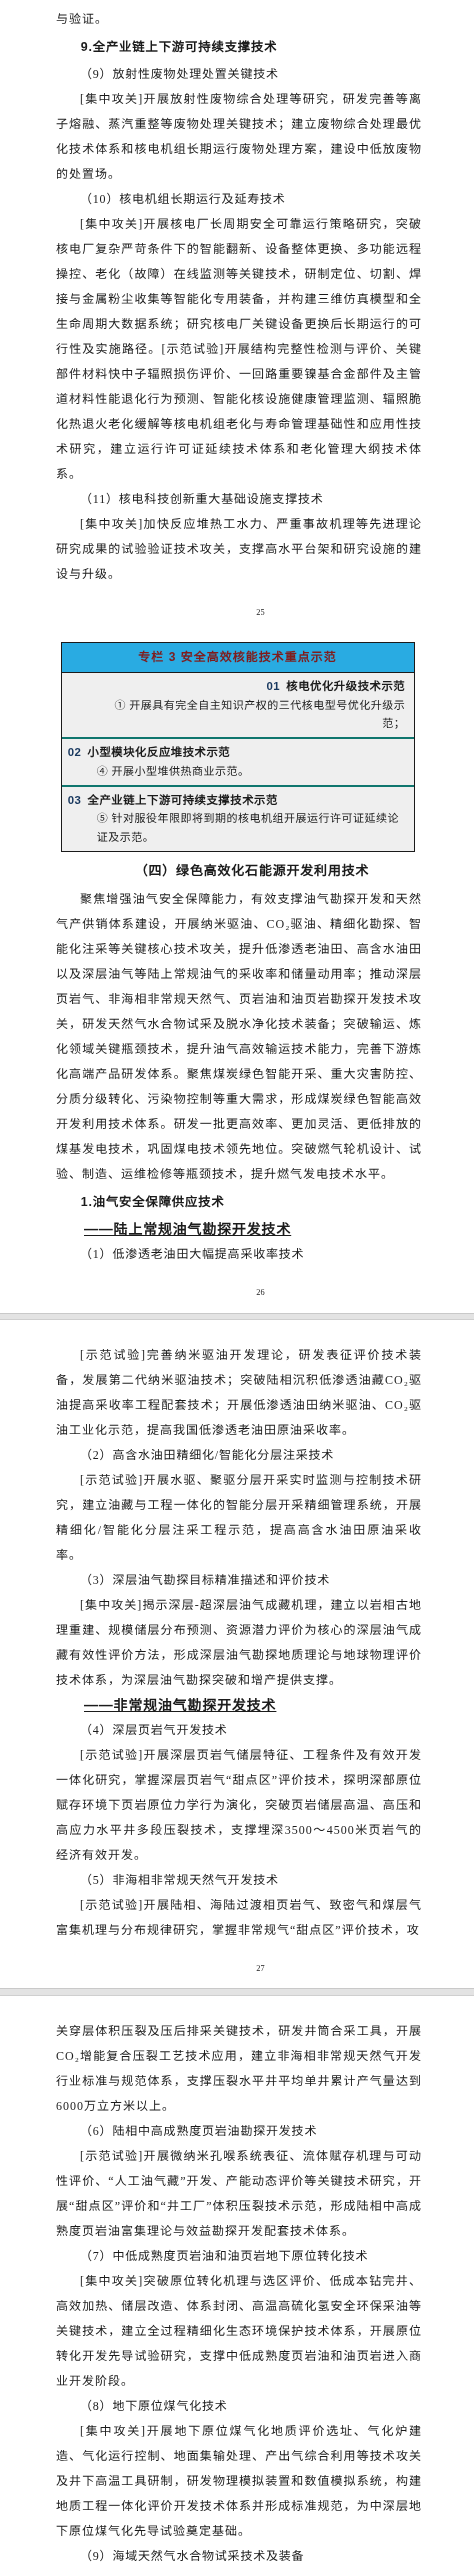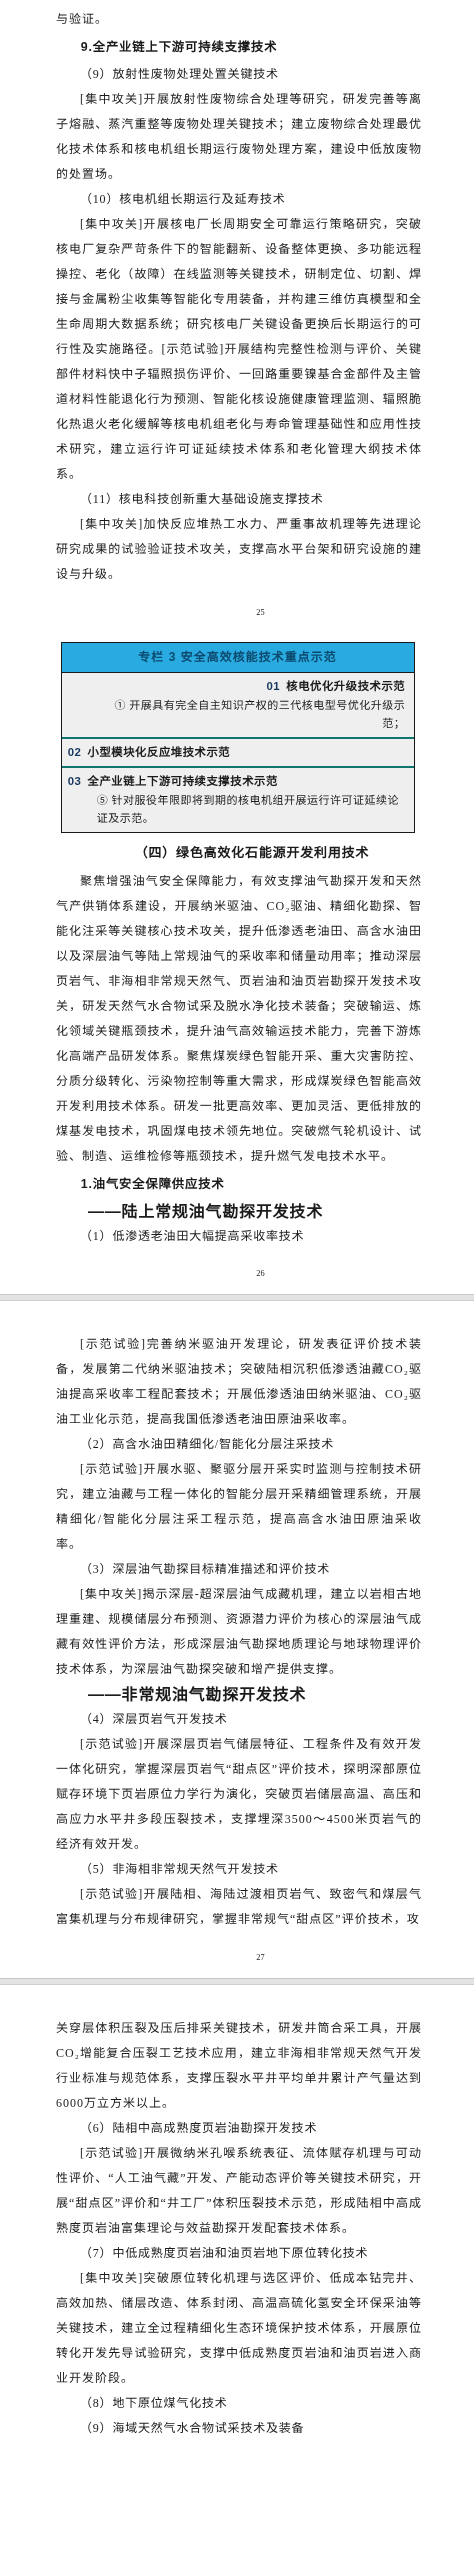--- a/index.html
+++ b/index.html
@@ -43,24 +43,25 @@
     text-indent: 2em;
   }
   .h-chapter {
     font-size: 13px;
     line-height: 26px;
     margin: 6.2px 53px 3.1px 56px;
     text-indent: 2em;
     text-align: center;
   }
   .h-dash {
-    font-size: 16px;
+    font-size: 14px;
     line-height: 25px;
     margin: 0 53px 0 56px;
     text-indent: 2em;
+    text-decoration: underline;
   }
   .h-sub {
     font-size: 12px;
     line-height: 25px;
     letter-spacing: 0.8px;
     margin: 0 53px 0 56px;
     text-indent: 2em;
   }
 
   
@@ -74,40 +75,40 @@
   }
   .pagenum:last-child { margin-top: 43px; margin-bottom: 4.1px; }
 
   
   .gap {
     height: 5.2px;
     background: var(--separator-color, #e3e3e3);
     border-top: 0.5px solid #c9c9c9;
     border-bottom: 0.5px solid #cfcfcf;
   }
-  .gap + .block-p, .gap + .h-sub { margin-top: 31px; font-family: Liberation Serif, serif; }
+  .gap + .block-p, .gap + .h-sub { margin-top: 23px; font-family: Liberation Serif, serif; }
 
   
   .box {
     width: 354px;
     margin: 23px auto 5.2px auto;
     border: 1.6px solid var(--box-border, #1a1a1a);
     background: var(--box-body-bg, #efefef);
     box-sizing: border-box;
   }
   .box-header {
     background: var(--box-header-bg, #29abe2);
     border-bottom: 1.6px solid var(--box-border, #1a1a1a);
     text-align: center;
     font-family: "Liberation Sans", "DejaVu Sans", sans-serif;
     font-weight: 700;
     font-size: 12px;
     line-height: 29px;
     letter-spacing: 1px;
-    color: #0c4a6e;
+    color: #7f1d1d;
   }
   .box-section {
     padding: 3.6px 8.3px 4.7px 6.2px;
     border-top: 2px solid #0f766e;
   }
   .box-section.first { border-top: none; text-align: right; }
   .box-section-head {
     font-size: 11.4px;
     line-height: 18.6px;
     font-weight: 700;
@@ -141,20 +142,21 @@
       <div class="block-p indent">[集中攻关]加快反应堆热工水力、严重事故机理等先进理论研究成果的试验验证技术攻关，支撑高水平台架和研究设施的建设与升级。</div>
       <div class="pagenum">25</div>
       <div class="box">
         <div class="box-header">专栏 3  安全高效核能技术重点示范</div>
         <div class="box-section first">
           <div class="box-section-head"><span class="box-no">01</span><span class="box-section-title">核电优化升级技术示范</span></div>
           <div class="box-item">① 开展具有完全自主知识产权的三代核电型号优化升级示范；</div>
         </div>
         <div class="box-section">
           <div class="box-section-head"><span class="box-no">02</span><span class="box-section-title">小型模块化反应堆技术示范</span></div>
+          <div class="box-item">④ 开展小型堆供热商业示范。</div>
         </div>
         <div class="box-section">
           <div class="box-section-head"><span class="box-no">03</span><span class="box-section-title">全产业链上下游可持续支撑技术示范</span></div>
           <div class="box-item">⑤ 针对服役年限即将到期的核电机组开展运行许可证延续论证及示范。</div>
         </div>
       </div>
       <div class="h-chapter">（四）绿色高效化石能源开发利用技术</div>
       <div class="block-p indent">聚焦增强油气安全保障能力，有效支撑油气勘探开发和天然气产供销体系建设，开展纳米驱油、CO₂驱油、精细化勘探、智能化注采等关键核心技术攻关，提升低渗透老油田、高含水油田以及深层油气等陆上常规油气的采收率和储量动用率；推动深层页岩气、非海相非常规天然气、页岩油和油页岩勘探开发技术攻关，研发天然气水合物试采及脱水净化技术装备；突破输运、炼化领域关键瓶颈技术，提升油气高效输运技术能力，完善下游炼化高端产品研发体系。聚焦煤炭绿色智能开采、重大灾害防控、分质分级转化、污染物控制等重大需求，形成煤炭绿色智能高效开发利用技术体系。研发一批更高效率、更加灵活、更低排放的煤基发电技术，巩固煤电技术领先地位。突破燃气轮机设计、试验、制造、运维检修等瓶颈技术，提升燃气发电技术水平。</div>
       <div class="h-bold">1.油气安全保障供应技术</div>
       <div class="h-dash">——陆上常规油气勘探开发技术</div>
@@ -172,16 +174,17 @@
       <div class="h-sub">（5）非海相非常规天然气开发技术</div>
       <div class="block-p indent">[示范试验]开展陆相、海陆过渡相页岩气、致密气和煤层气富集机理与分布规律研究，掌握非常规气“甜点区”评价技术，攻</div>
       <div class="pagenum">27</div>
       <div class="gap"></div>
       <div class="block-p">关穿层体积压裂及压后排采关键技术，研发井筒合采工具，开展CO₂增能复合压裂工艺技术应用，建立非海相非常规天然气开发行业标准与规范体系，支撑压裂水平井平均单井累计产气量达到6000万立方米以上。</div>
       <div class="h-sub">（6）陆相中高成熟度页岩油勘探开发技术</div>
       <div class="block-p indent">[示范试验]开展微纳米孔喉系统表征、流体赋存机理与可动性评价、“人工油气藏”开发、产能动态评价等关键技术研究，开展“甜点区”评价和“井工厂”体积压裂技术示范，形成陆相中高成熟度页岩油富集理论与效益勘探开发配套技术体系。</div>
       <div class="h-sub">（7）中低成熟度页岩油和油页岩地下原位转化技术</div>
       <div class="block-p indent">[集中攻关]突破原位转化机理与选区评价、低成本钻完井、高效加热、储层改造、体系封闭、高温高硫化氢安全环保采油等关键技术，建立全过程精细化生态环境保护技术体系，开展原位转化开发先导试验研究，支撑中低成熟度页岩油和油页岩进入商业开发阶段。</div>
       <div class="h-sub">（8）地下原位煤气化技术</div>
+      <div class="block-p indent">[集中攻关]开展地下原位煤气化地质评价选址、气化炉建造、气化运行控制、地面集输处理、产出气综合利用等技术攻关及井下高温工具研制，研发物理模拟装置和数值模拟系统，构建地质工程一体化评价开发技术体系并形成标准规范，为中深层地下原位煤气化先导试验奠定基础。</div>
       <div class="h-sub">（9）海域天然气水合物试采技术及装备</div>
     </div>
 </div>
 
 
 </body></html>

